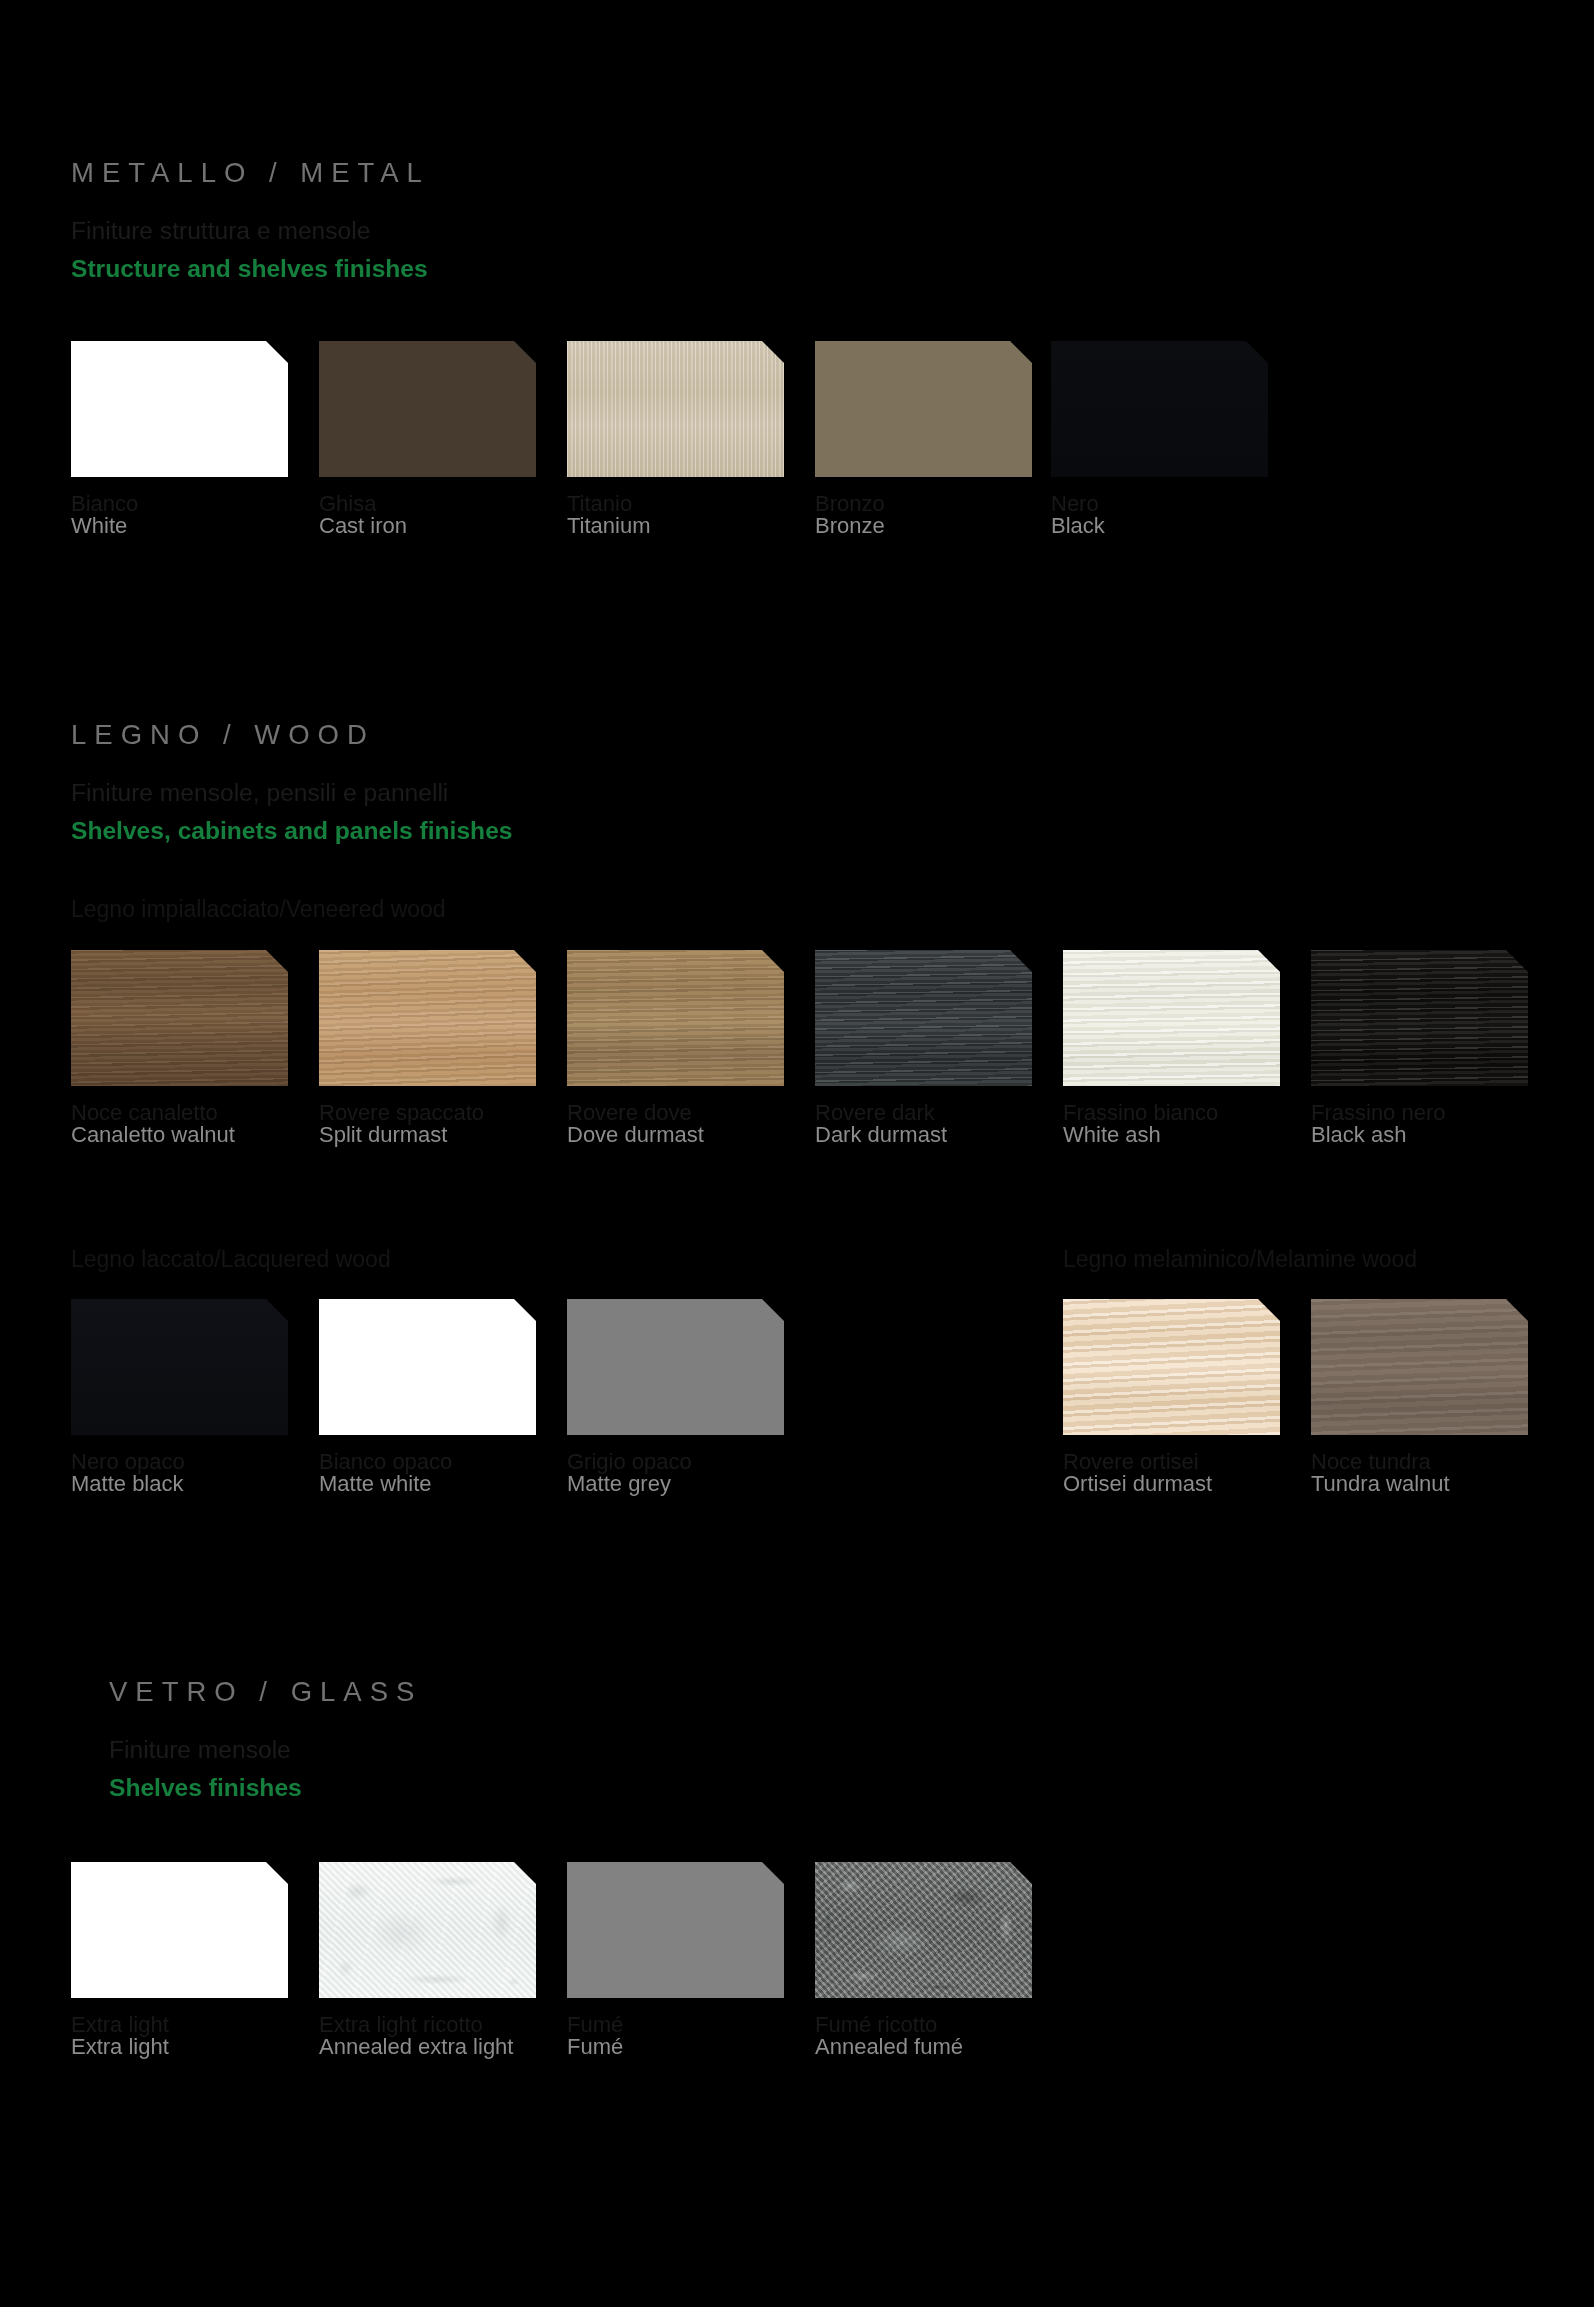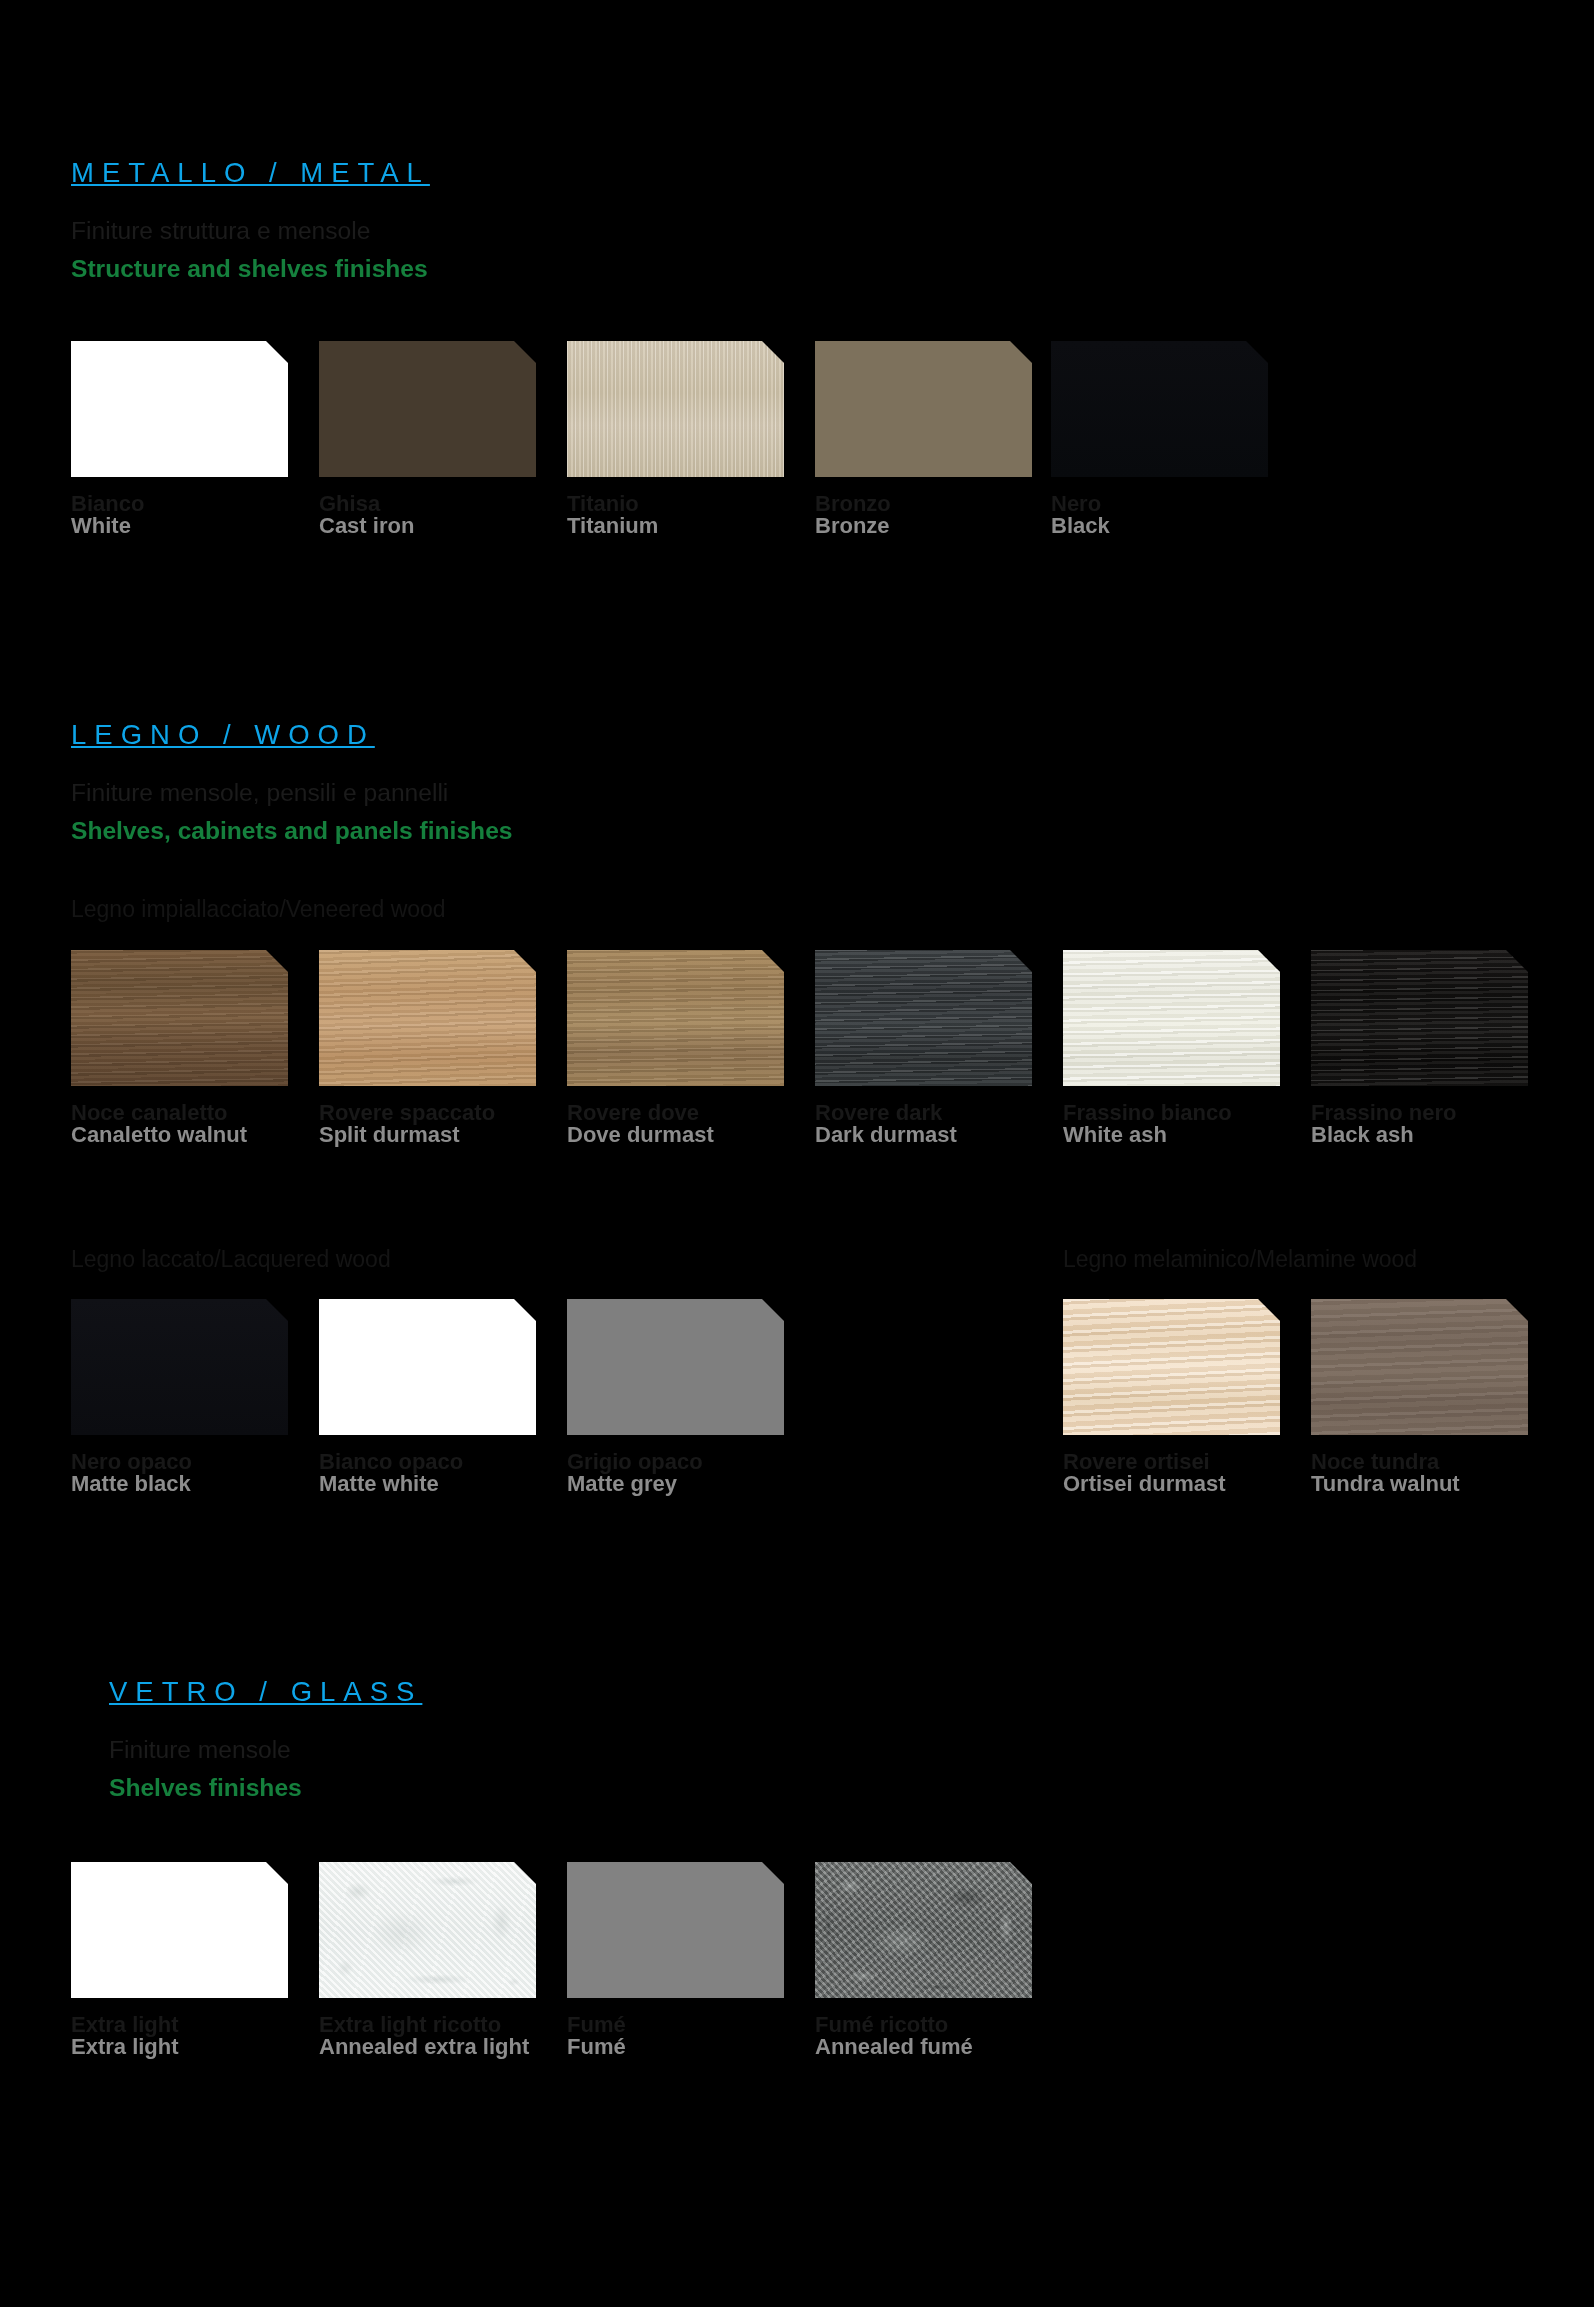--- a/index.html
+++ b/index.html
@@ -14,25 +14,24 @@
 
   
   .section{position:absolute;left:71px;}
   #section-metal{top:159px;}
   #section-wood{top:721px;}
   #section-glass{top:1678px;margin-left:38px;}
 
   .sec-title{
     font-size:27.5px;
     letter-spacing:8px;
-    color:#0ea5e9;
+    color:#737373;
     font-weight:400;
     line-height:1;
     white-space:nowrap;
-    text-decoration:underline;
   }
   .sub-it{
     font-size:24.6px;
     color:#1b1b1b;
     line-height:1;
     margin-top:32px;
     white-space:nowrap;
   }
   .sub-en{
     font-size:24.6px;
@@ -55,21 +54,21 @@
   .cell{position:absolute;width:217px;}
   .sw{
     width:217px;height:136px;
     position:relative;
     overflow:hidden;
     -webkit-clip-path:polygon(0 0, calc(100% - 22px) 0, 100% 22px, 100% 100%, 0 100%);
     clip-path:polygon(0 0, calc(100% - 22px) 0, 100% 22px, 100% 100%, 0 100%);
     background-repeat:no-repeat;
     background-size:100% 100%;
   }
-  .lbl{margin-top:0;font-weight:bold;}
+  .lbl{margin-top:0;}
   .lbl .it{
     font-size:22px;color:#181818;line-height:1;
     white-space:nowrap;display:block;
   }
   .lbl .en{
     font-size:22px;color:#8d8d8d;line-height:1;
     white-space:nowrap;display:block;
   }
   .lbl{position:absolute;top:152px;left:0;}
 </style>

